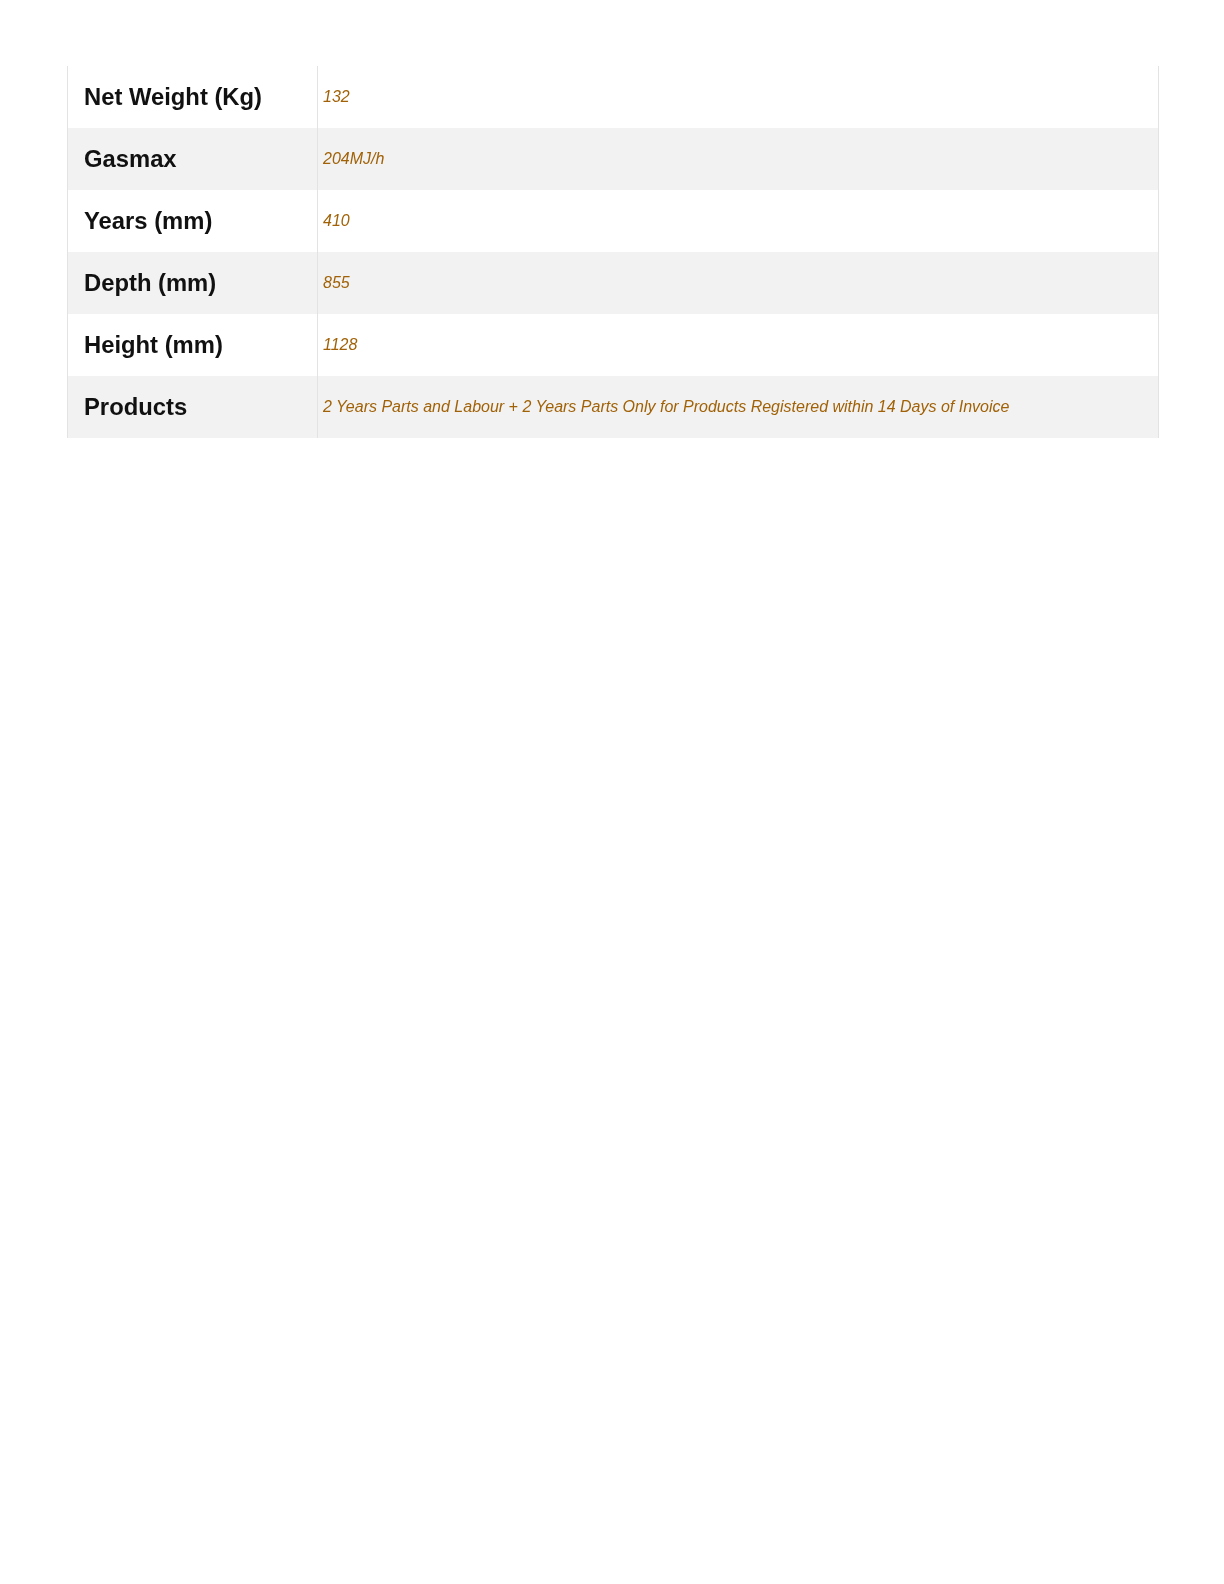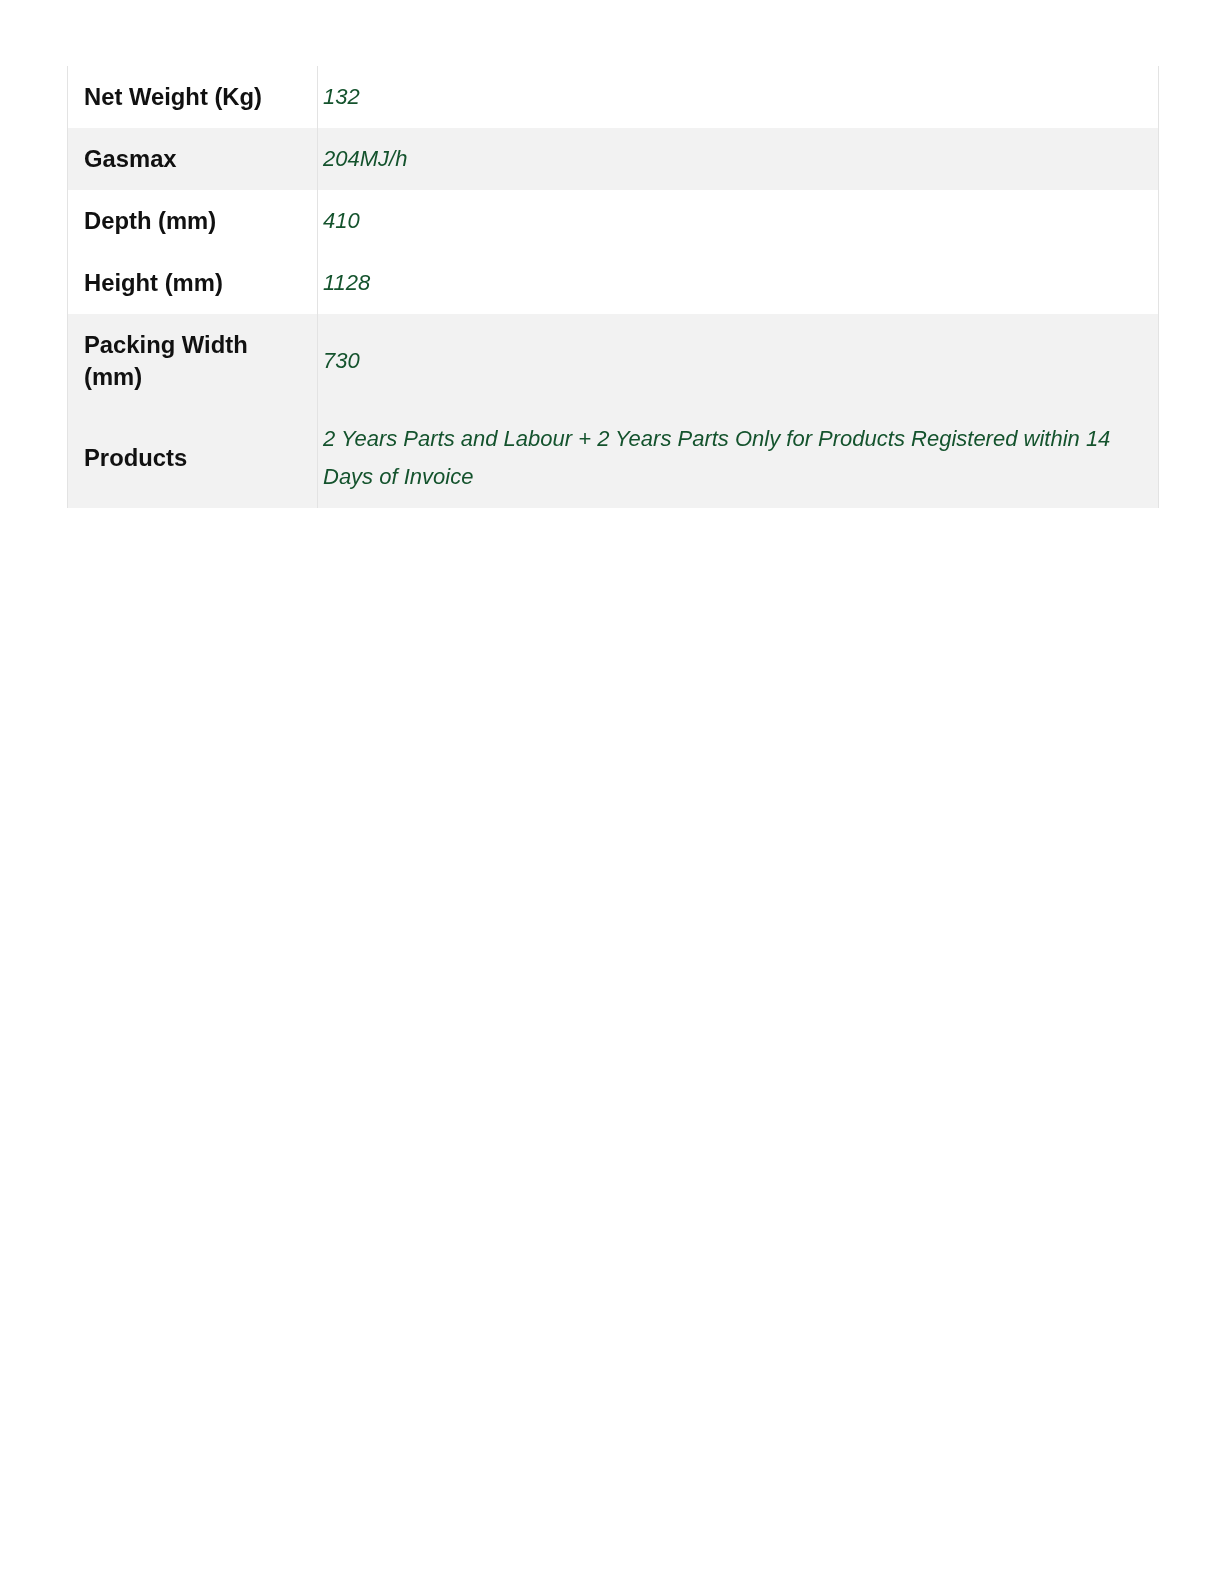--- a/index.html
+++ b/index.html
@@ -38,52 +38,52 @@
     line-height: 32px;
     color: #111111;
     padding: 15px 10px 15px 16px;
     vertical-align: middle;
     border-right: 1.5px solid #e3e3e3;
     word-wrap: break-word;
   }
   table.spec-table td {
     font-style: italic;
     font-weight: normal;
-    font-size: 22px;
+    font-size: 16px;
     line-height: 38px;
-    color: #14532d;
+    color: #a16207;
     padding: 12px 0 12px 5px;
     vertical-align: middle;
   }
 </style>
 </head>
 <body>
 
 <div class="page">
   <table class="spec-table">
     <tbody id="spec-body">
         <tr>
           <th>Net Weight (Kg)</th>
           <td>132</td>
         </tr>
         <tr class="striped">
           <th>Gasmax</th>
           <td>204MJ/h</td>
         </tr>
         <tr>
+          <th>Years (mm)</th>
+          <td>410</td>
+        </tr>
+        <tr class="striped">
           <th>Depth (mm)</th>
-          <td>410</td>
+          <td>855</td>
         </tr>
         <tr>
           <th>Height (mm)</th>
           <td>1128</td>
-        </tr>
-        <tr class="striped">
-          <th>Packing Width (mm)</th>
-          <td>730</td>
         </tr>
         <tr class="striped">
           <th>Products</th>
           <td>2 Years Parts and Labour + 2 Years Parts Only for Products Registered within 14 Days of Invoice</td>
         </tr>
       </tbody>
   </table>
 </div>
 
 </body></html>

